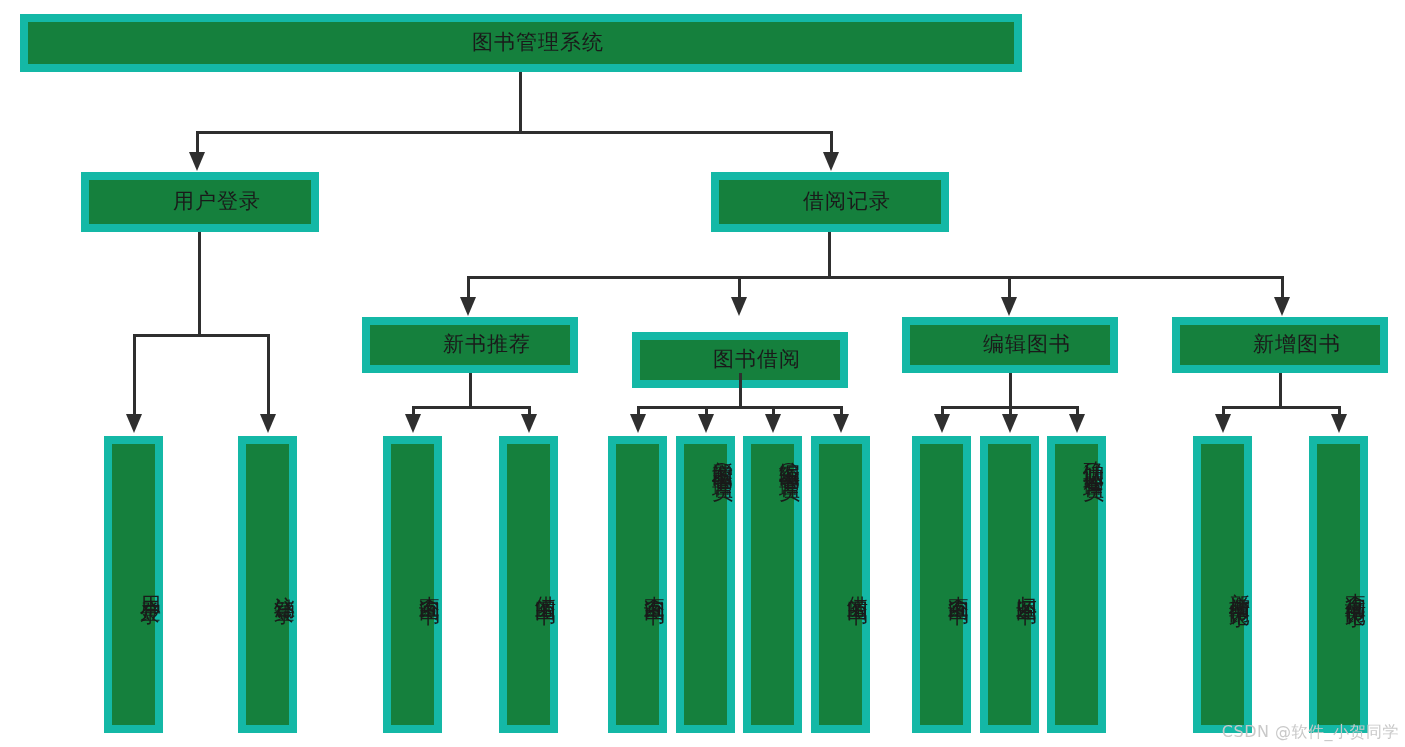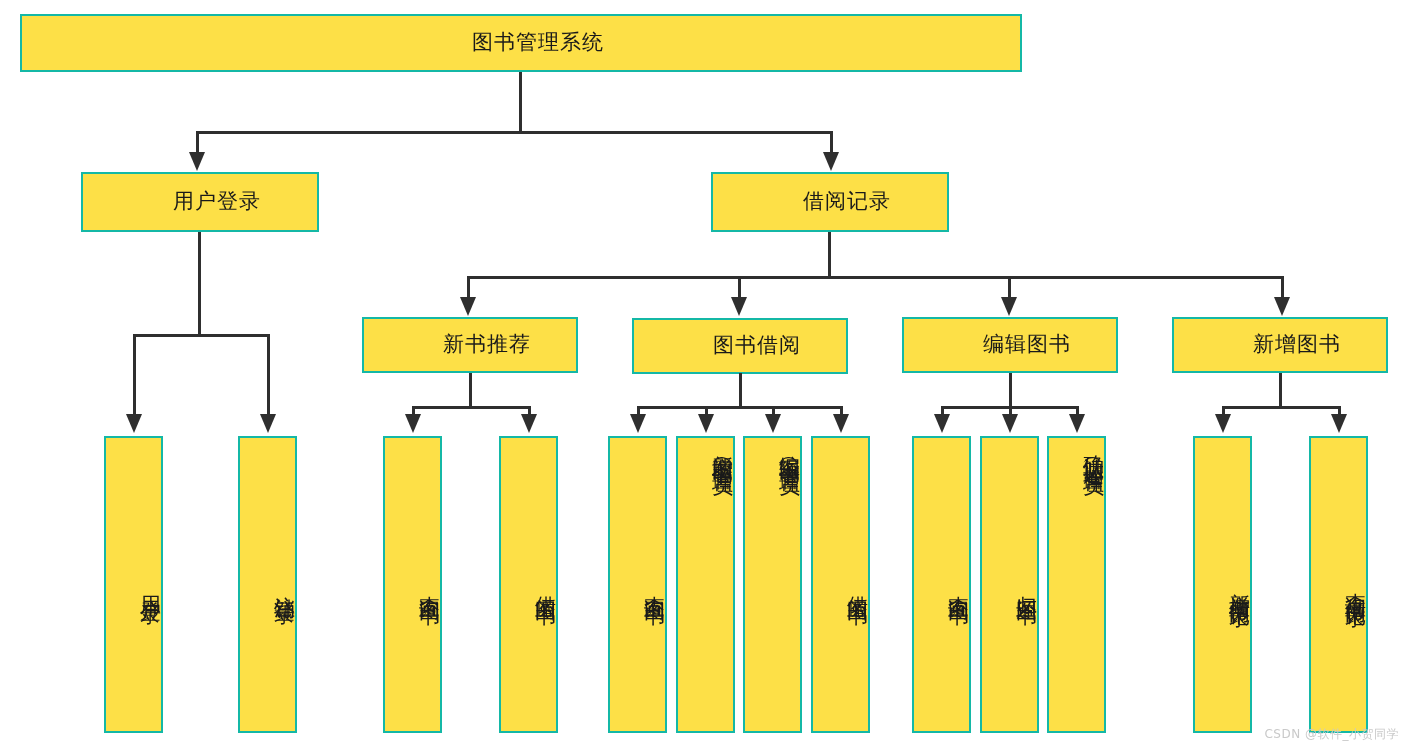--- a/index.html
+++ b/index.html
@@ -12,22 +12,22 @@
     position: relative;
     width: 1405px;
     height: 747px;
     background: #ffffff;
     font-family: "DejaVu Sans", "Liberation Sans", sans-serif;
     overflow: hidden;
   }
   .node {
     position: absolute;
     box-sizing: border-box;
-    border: 2px solid #14b8a6;
-    background: #fde047;
+    border: 8px solid #14b8a6;
+    background: #15803d;
     display: flex;
     align-items: center;
     justify-content: center;
     color: #1a1a1a;
     padding-left: 34px;
   }
   .node.h {
     font-size: 21px;
     letter-spacing: 1px;
     line-height: 1.2;
@@ -69,21 +69,21 @@
     width: 0;
     height: 0;
     border-left: 8px solid transparent;
     border-right: 8px solid transparent;
     border-top: 19px solid #2f2f2f;
   }
   #watermark {
     position: absolute;
     right: 6px;
     bottom: 4px;
-    font-size: 12px;
+    font-size: 16px;
     color: #c9c9c9;
     letter-spacing: 0.5px;
     white-space: nowrap;
     font-family: "DejaVu Sans", "Liberation Sans", sans-serif;
   }
 </style>
 </head>
 <body>
 
 <div id="canvas">
@@ -124,21 +124,21 @@
   <div class="edge v" style="left:738px; top:276px; height:24px;"></div>
   <div class="arrowhead" style="left:731px; top:297px;"></div>
   <div class="edge v" style="left:1008px; top:276px; height:24px;"></div>
   <div class="arrowhead" style="left:1001px; top:297px;"></div>
   <div class="edge v" style="left:1281px; top:276px; height:24px;"></div>
   <div class="arrowhead" style="left:1274px; top:297px;"></div>
 
   <div class="node h" style="left:362px; top:317px; width:216px; height:56px;">
     <span>新书推荐</span>
   </div>
-  <div class="node h" style="left:632px; top:318px; width:216px; height:56px;">
+  <div class="node h" style="left:632px; top:332px; width:216px; height:56px;">
     <span>图书借阅</span>
   </div>
   <div class="node h" style="left:902px; top:317px; width:216px; height:56px;">
     <span>编辑图书</span>
   </div>
   <div class="node h" style="left:1172px; top:317px; width:216px; height:56px;">
     <span>新增图书</span>
   </div>
 
   <div class="edge v" style="left:469px; top:373px; height:36px;"></div>

